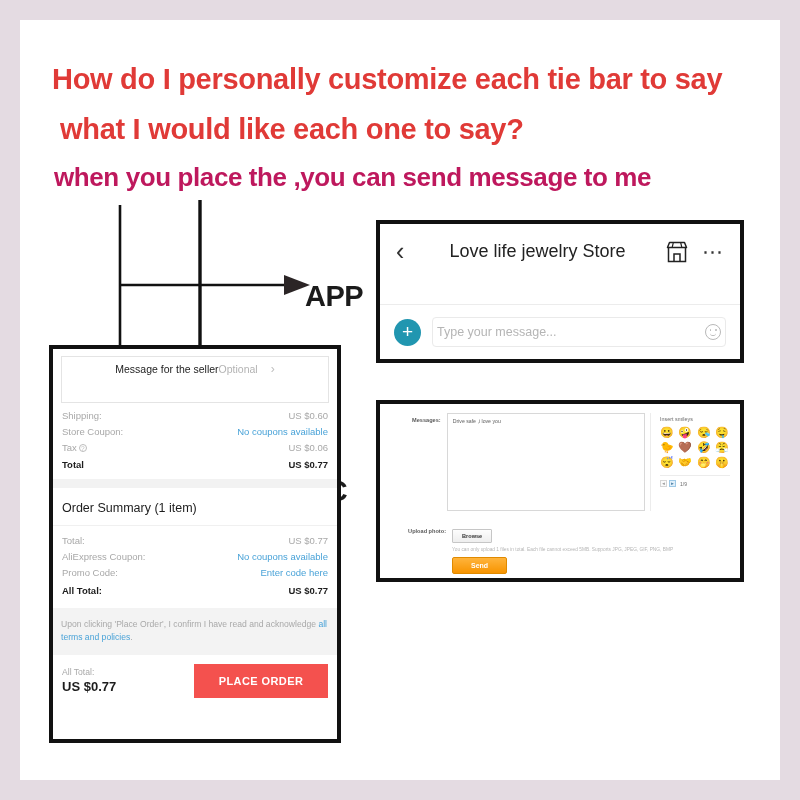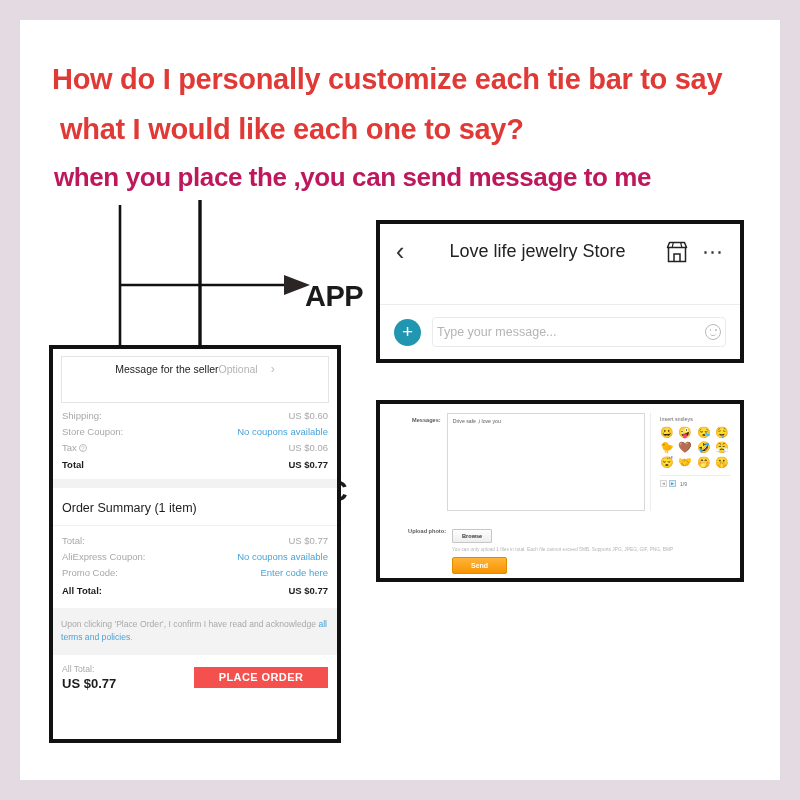--- a/index.html
+++ b/index.html
@@ -156,21 +156,21 @@
   }
   .footer .ft-left .cap { font-size: 8.6px; color: #a9a9a9; }
   .footer .ft-left .amt { font-size: 13px; font-weight: bold; color: #1d1d1d; margin-top: 2px; }
   .place-order {
     background: #f4514e;
     color: #fff;
     border: none;
     font-size: 11px;
     font-weight: bold;
     letter-spacing: 0.4px;
-    width: 134px; height: 21px;
+    width: 134px; height: 34px;
     cursor: pointer;
     font-family: "Liberation Sans", sans-serif;
     text-align: center;
   }
 
   
   .chat {
     position: absolute;
     left: 356px; top: 200px;
     width: 368px; height: 143px;

